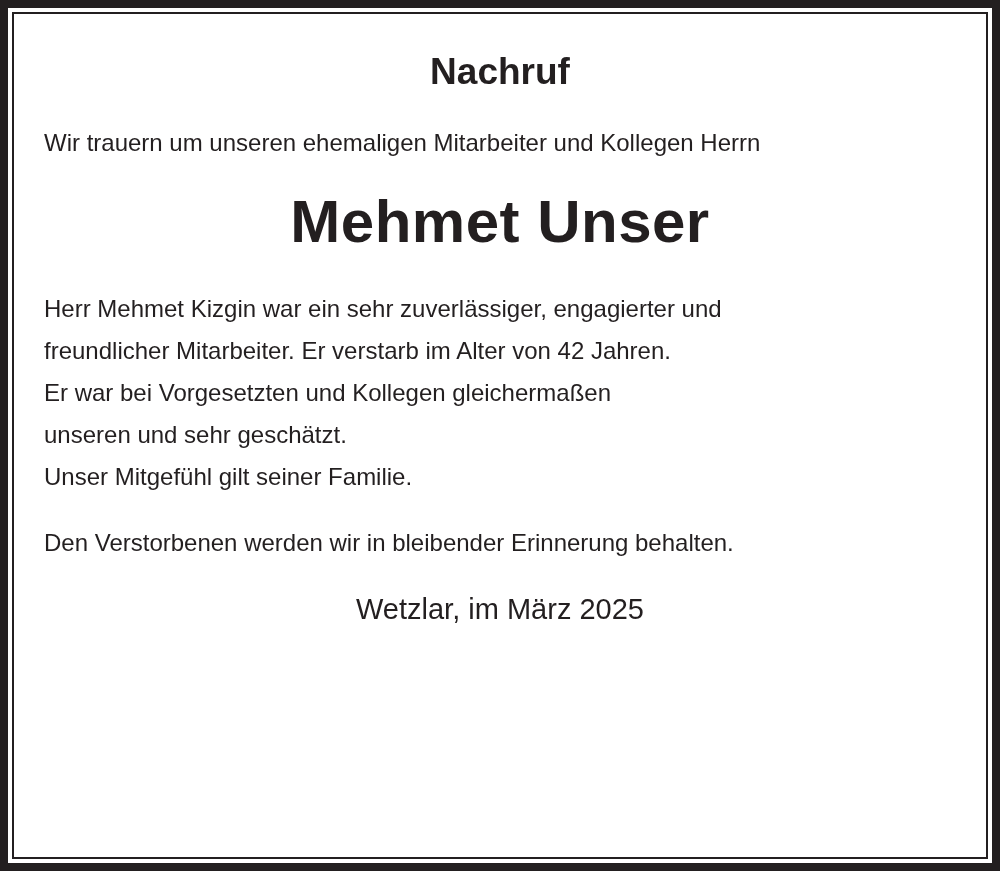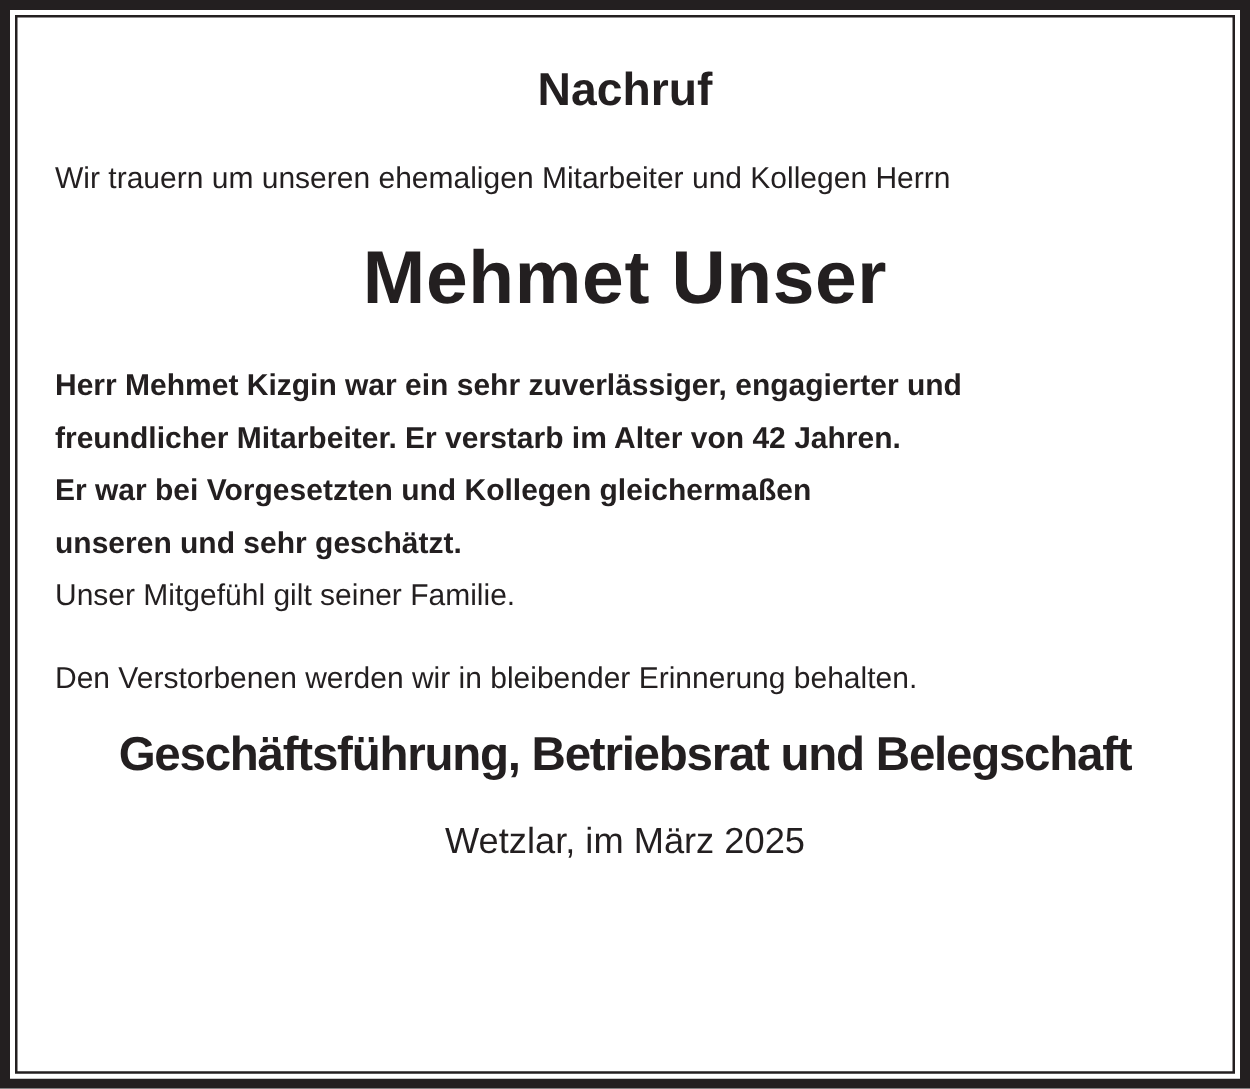--- a/index.html
+++ b/index.html
@@ -54,21 +54,21 @@
     line-height:76px;
     margin-top:20px;
     letter-spacing:0.5px;
   }
   .bodyline{
     font-size:24px;
     line-height:42px;
     white-space:nowrap;
   }
   .tenure{ margin-top:20px; }
-  .description{ margin-top:28px;font-weight:bold; }
+  .description{ margin-top:28px; }
   .condolence{ margin-top:0; }
   .remembrance{ margin-top:24px; }
   .signoff{
     text-align:center;
     font-weight:bold;
     font-size:38px;
     line-height:48px;
     letter-spacing:-1px;
     margin-top:16px;
   }
@@ -97,19 +97,18 @@
       <div class="bodyline">freundlicher Mitarbeiter. Er verstarb im Alter von 42 Jahren.</div>
       <div class="bodyline">Er war bei Vorgesetzten und Kollegen gleichermaßen</div>
       <div class="bodyline">unseren und sehr geschätzt.</div>
     </div>
 
     <div class="condolence bodyline">Unser Mitgefühl gilt seiner Familie.</div>
 
     <div class="remembrance bodyline">Den Verstorbenen werden wir in bleibender Erinnerung behalten.</div>
 
     <div class="signoff">
-      <div>Geschäftsführung, Betriebsrat und Belegschaft</div>
     </div>
 
     <div class="dateline">Wetzlar, im März 2025</div>
 
   </div>
 </div>
 
 </body></html>

